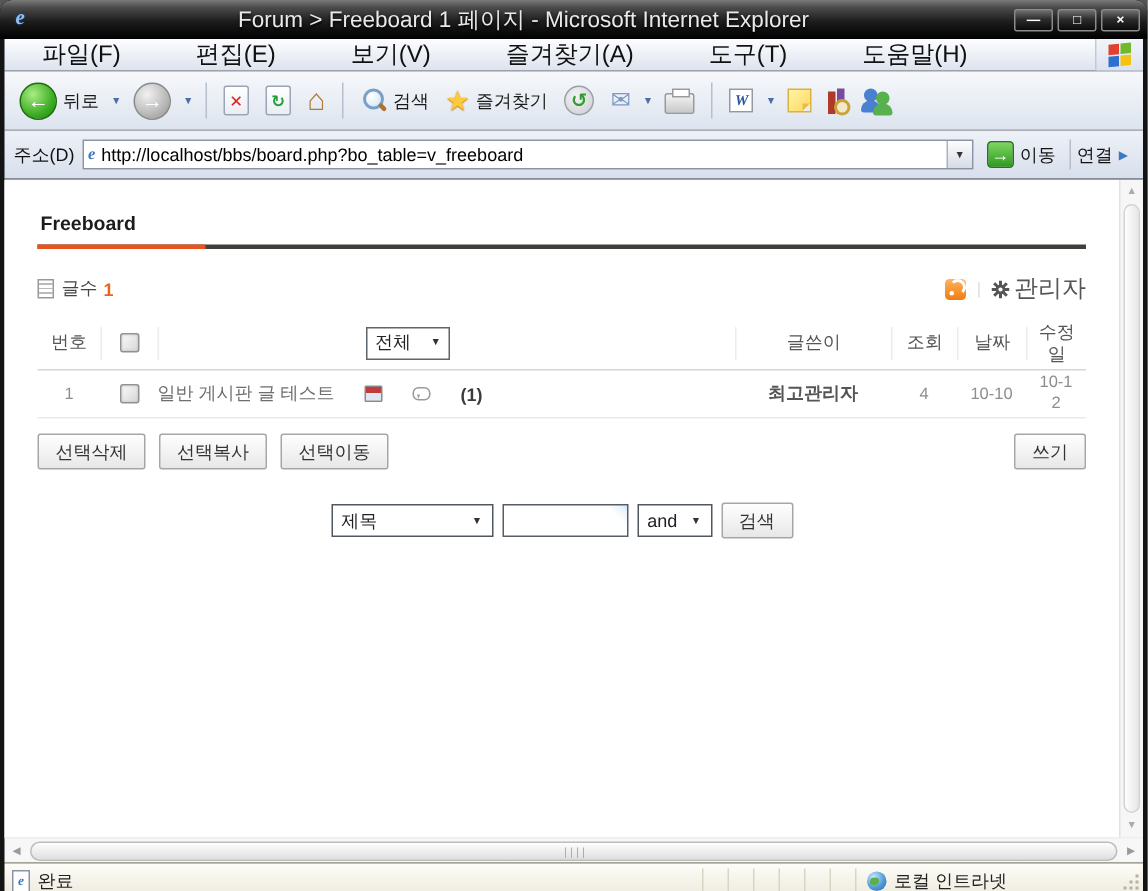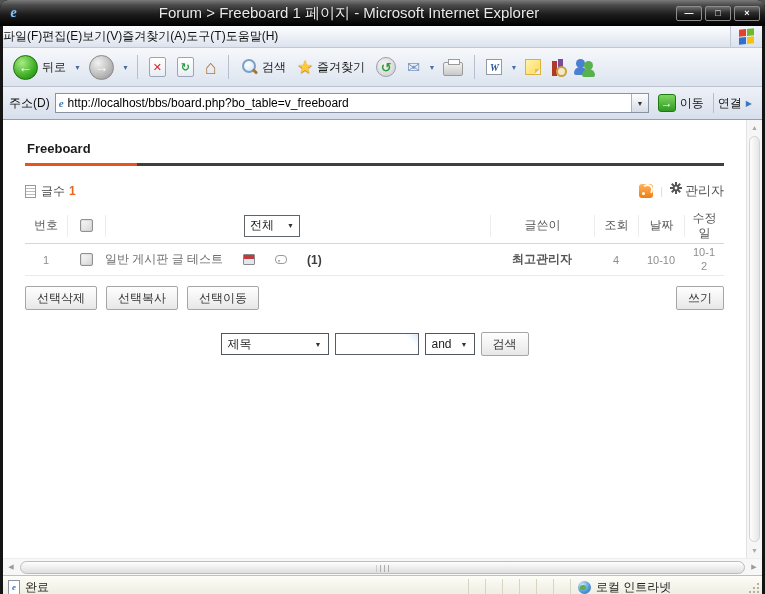--- a/index.html
+++ b/index.html
@@ -15,21 +15,21 @@
   .title-text { flex:1; text-align:center; font-size:15px; color:#e9e9e9; text-shadow:0 1px 2px #000;
     white-space:nowrap; overflow:hidden; }
   .win-controls { display:flex; gap:3px; }
   .wbtn { width:26px; height:15px; display:flex; align-items:center; justify-content:center;
     font-size:9px; font-weight:bold; color:#fff; border:1px solid #8c8c8c; border-radius:2px;
     background:linear-gradient(#6f6f6f,#2c2c2c 45%,#0a0a0a); cursor:default; }
 
   
   .menubar { height:22px; margin:0 3px; display:flex; align-items:stretch;
     background:linear-gradient(#fcfdfe,#dde3ee); border-bottom:1px solid #c2c9d6; }
-  .menu-item { display:flex; align-items:center; padding:0 0; font-size:12px; color:#111; }
+  .menu-item { display:flex; align-items:center; padding:0 25px; font-size:16px; color:#111; }
   .flag-box { margin-left:auto; width:32px; display:flex; align-items:center; justify-content:center;
     background:linear-gradient(#f2f5fa,#dbe2ee); border-left:1px solid #c2c9d6; }
   .win-flag { width:16px; height:16px; display:grid; grid-template-columns:7px 7px; grid-template-rows:7px 7px;
     gap:1px; transform:skewY(-6deg); }
   .win-flag i { display:block; }
 
   
   .toolbar { height:39px; margin:0 3px; display:flex; align-items:center; gap:5px; padding:0 7px;
     background:linear-gradient(#f6f8fb,#dde4ef); border-bottom:1px solid #b9c1ce; font-size:12px; color:#1a1a1a; }
   .tbtn { display:flex; align-items:center; gap:4px; padding:2px 3px; border-radius:3px; }
@@ -103,21 +103,21 @@
 
   .list-meta { margin:16px 22px 0; display:flex; align-items:center; font-size:12px; color:#444; }
   .doc-ico { width:11px; height:13px; border:1px solid #999; background:repeating-linear-gradient(#fff 0 2px,#bbb 2px 3px); margin-right:5px; }
   .cnt { color:#e9641d; font-weight:bold; margin-left:4px; }
   .meta-right { margin-left:auto; display:flex; align-items:center; gap:7px; }
   .rss { width:14px; height:14px; border-radius:3px; background:linear-gradient(#ffb25e,#ef7d12); position:relative; }
   .rss::after { content:''; position:absolute; left:3px; bottom:3px; width:3px; height:3px; background:#fff; border-radius:50%; }
   .rss::before { content:''; position:absolute; left:3px; bottom:3px; width:7px; height:7px; border:2px solid transparent;
     border-top-color:#fff; border-right-color:#fff; border-radius:50%; }
   .meta-div { color:#ddd; font-size:11px; }
-  .admin { display:flex; align-items:flex-start; gap:3px; color:#555; font-size:13px; }
+  .admin { display:flex; align-items:center; gap:3px; color:#555; font-size:16px; }
 
   .bbs { margin:8px 22px 0; font-size:12px; color:#555; }
   .thead { display:flex; align-items:center; height:36px; border-bottom:1px solid #d6d6d6; }
   .thead > div { display:flex; align-items:center; justify-content:center; height:22px; }
   .thead > div + div { border-left:1px solid #ececec; }
   .trow { display:flex; align-items:center; height:32px; border-bottom:1px solid #eaeaea; }
   .c-no { width:42px; justify-content:center; text-align:center; }
   .c-chk { width:38px; justify-content:center; text-align:center; }
   .c-title { flex:1; }
   .c-author { width:104px; justify-content:center; text-align:center; }

